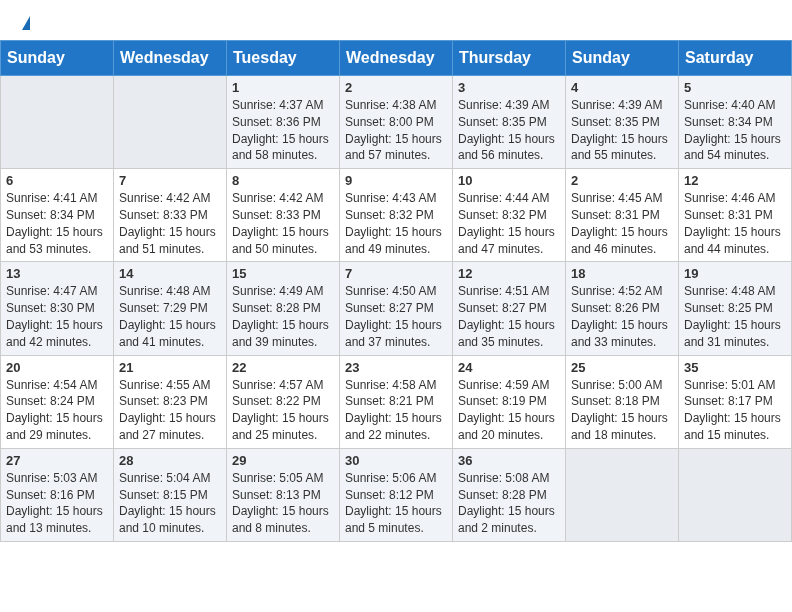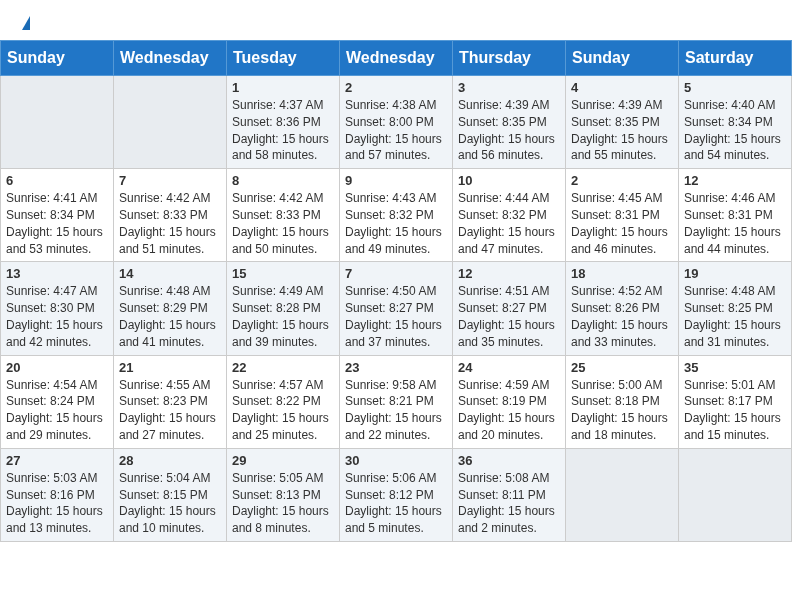--- a/index.html
+++ b/index.html
@@ -213,21 +213,21 @@
       <tr class="row-shade">
         <td>
           <div class="day-num">13</div>
           <div class="day-info">Sunrise: 4:47 AM
 Sunset: 8:30 PM
 Daylight: 15 hours and 42 minutes.</div>
         </td>
         <td>
           <div class="day-num">14</div>
           <div class="day-info">Sunrise: 4:48 AM
-Sunset: 8:29 PM
+Sunset: 7:29 PM
 Daylight: 15 hours and 41 minutes.</div>
         </td>
         <td>
           <div class="day-num">15</div>
           <div class="day-info">Sunrise: 4:49 AM
 Sunset: 8:28 PM
 Daylight: 15 hours and 39 minutes.</div>
         </td>
         <td>
           <div class="day-num">7</div>
@@ -268,21 +268,21 @@
 Daylight: 15 hours and 27 minutes.</div>
         </td>
         <td>
           <div class="day-num">22</div>
           <div class="day-info">Sunrise: 4:57 AM
 Sunset: 8:22 PM
 Daylight: 15 hours and 25 minutes.</div>
         </td>
         <td>
           <div class="day-num">23</div>
-          <div class="day-info">Sunrise: 9:58 AM
+          <div class="day-info">Sunrise: 4:58 AM
 Sunset: 8:21 PM
 Daylight: 15 hours and 22 minutes.</div>
         </td>
         <td>
           <div class="day-num">24</div>
           <div class="day-info">Sunrise: 4:59 AM
 Sunset: 8:19 PM
 Daylight: 15 hours and 20 minutes.</div>
         </td>
         <td>
@@ -319,20 +319,20 @@
         </td>
         <td>
           <div class="day-num">30</div>
           <div class="day-info">Sunrise: 5:06 AM
 Sunset: 8:12 PM
 Daylight: 15 hours and 5 minutes.</div>
         </td>
         <td>
           <div class="day-num">36</div>
           <div class="day-info">Sunrise: 5:08 AM
-Sunset: 8:11 PM
+Sunset: 8:28 PM
 Daylight: 15 hours and 2 minutes.</div>
         </td>
         <td class="empty"></td>
         <td class="empty"></td>
       </tr>
     </tbody>
 </table>
 
 </body></html>

